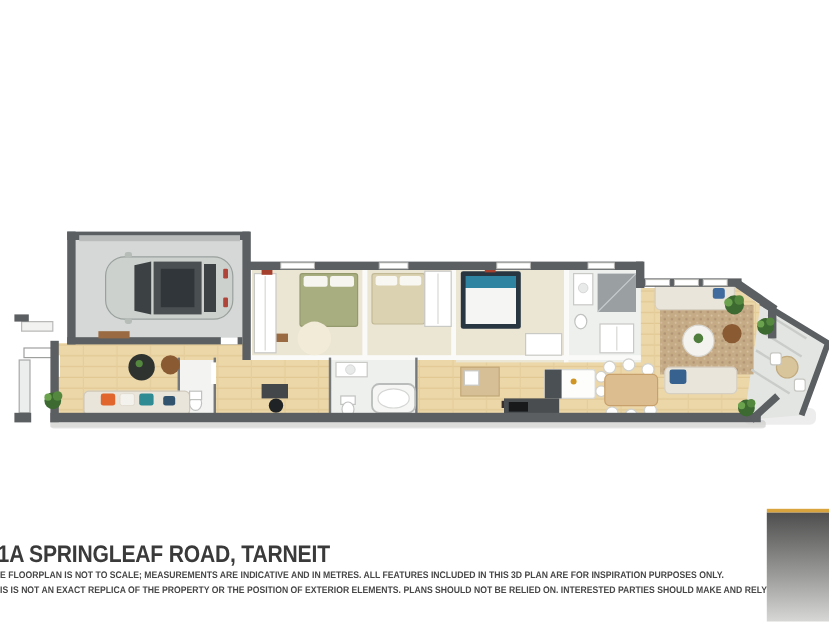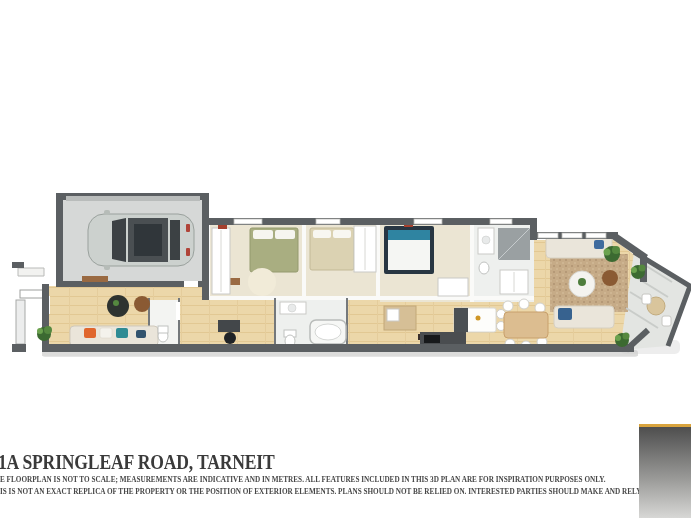--- a/index.html
+++ b/index.html
@@ -1,21 +1,21 @@
 <!DOCTYPE html>
 <html><head>
 <meta charset="utf-8">
 <style>
   html,body{margin:0;padding:0;}
   body{
     width:691px;height:518px;position:relative;overflow:hidden;
     background:#ffffff;
     font-family:"Liberation Sans", sans-serif;
   }
-  #stage{position:absolute;inset:0;font-family:Liberation Serif, serif;}
+  #stage{position:absolute;inset:0;}
   svg{position:absolute;left:0;top:0;}
 
   
   .wall{fill:#5b5f62;}
   .wallline{stroke:#5b5f62;fill:none;}
   .innerwall{fill:#fafaf8;}
   .white-furn{fill:#ffffff;stroke:#c9c9c6;stroke-width:1;}
   .glassline{stroke:#c6cbcd;stroke-width:1;fill:none;}
 
   .title-line{

